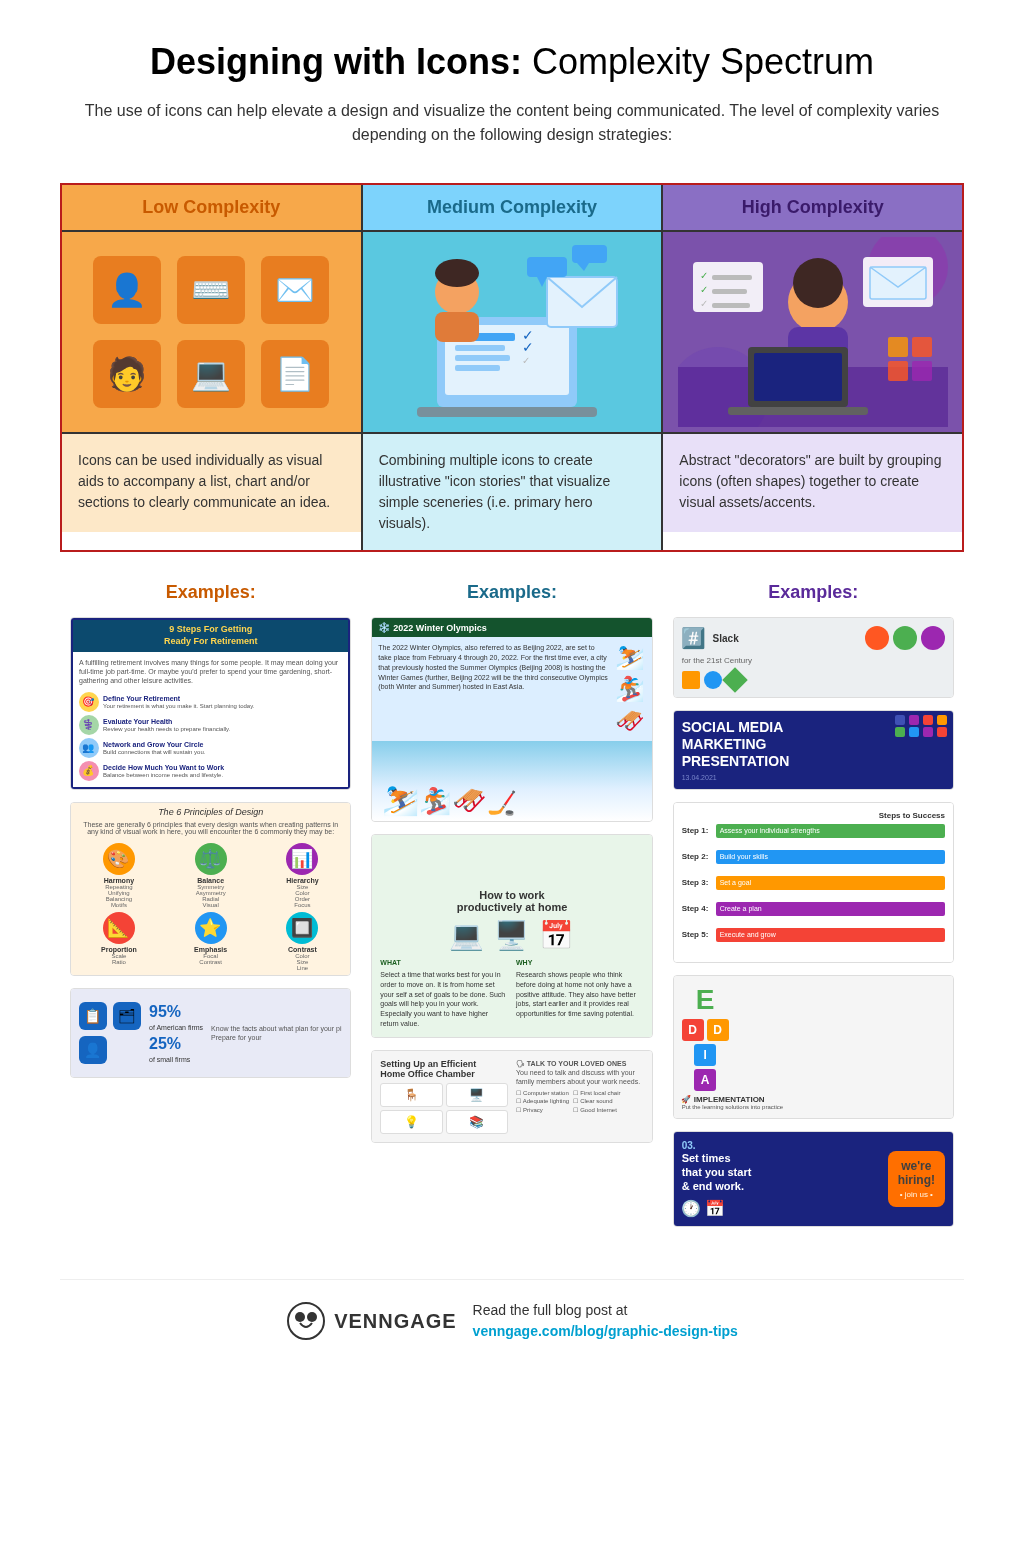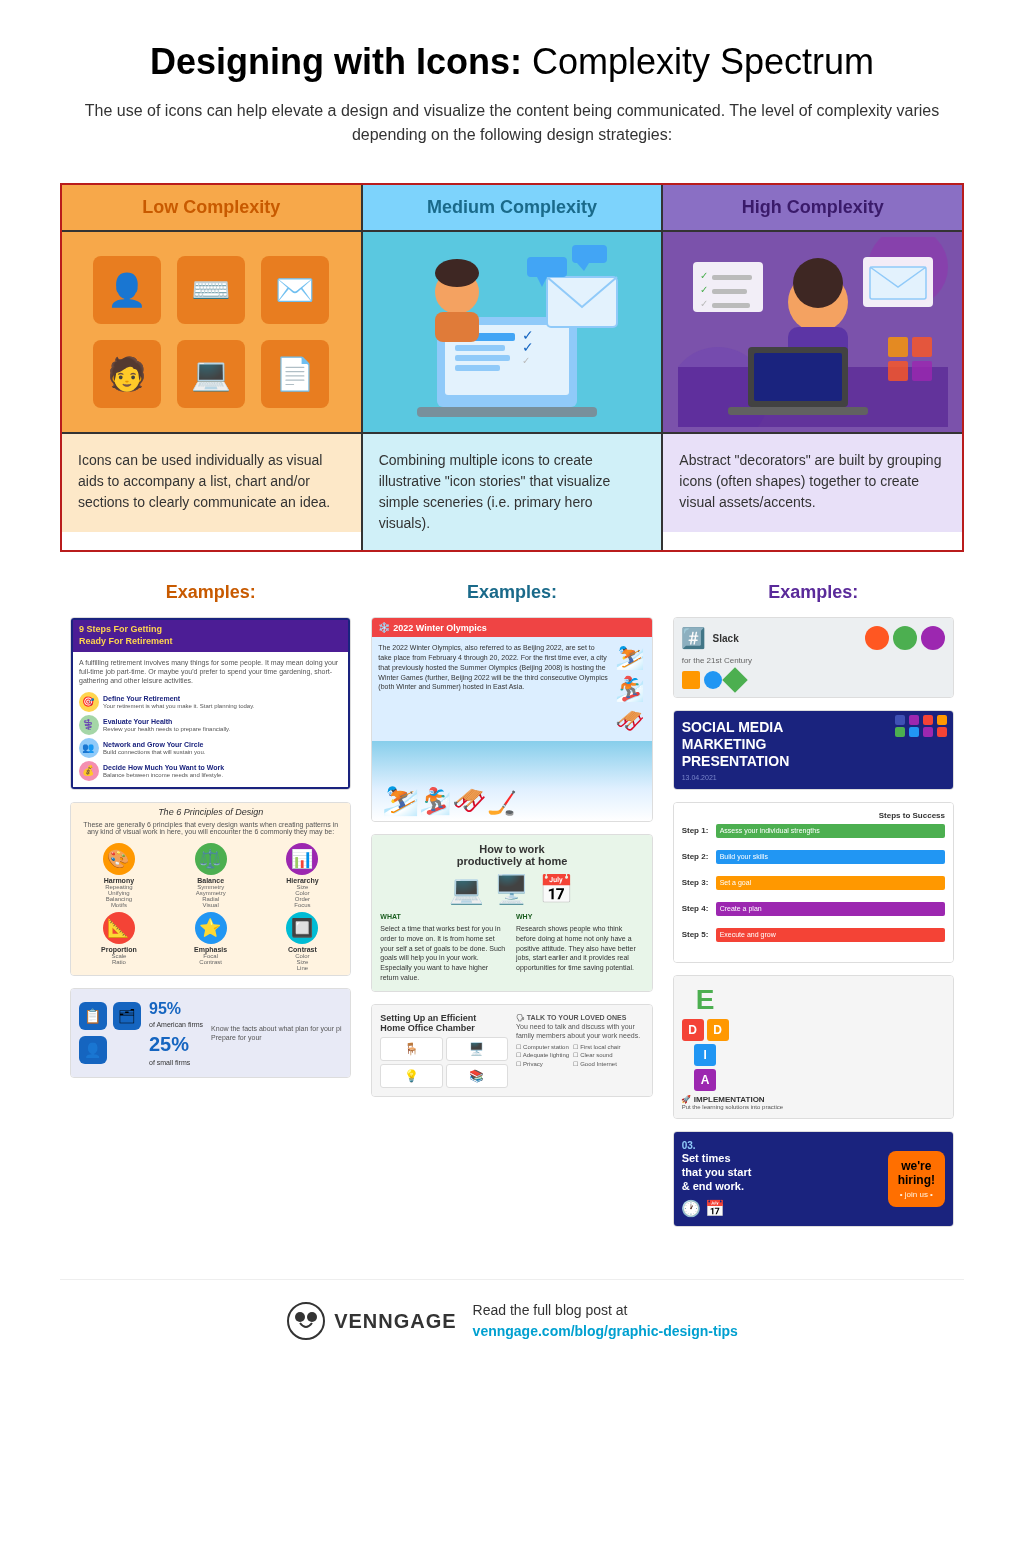--- a/index.html
+++ b/index.html
@@ -107,22 +107,23 @@
       overflow: hidden;
       background: #f5f5f5;
     }
 
     
     .card-retirement {
       background: #fff;
       border: 2px solid #1a237e;
     }
     .card-retirement-header {
-      background: #4c1d95;
+      background: #0c4a6e;
       color: #ffd54f;
+      text-align: center;
       font-size: 9px;
       font-weight: bold;
       padding: 4px 6px;
       line-height: 1.3;
     }
     .card-retirement-body {
       padding: 6px;
       display: flex;
       flex-direction: column;
       gap: 3px;
@@ -171,21 +172,21 @@
       width: 32px;
       height: 32px;
       border-radius: 50%;
       margin: 0 auto 2px;
       font-size: 18px;
       display: flex;
       align-items: center;
       justify-content: center;
     }
     .card-olympics-header {
-      background: #ef4444;
+      background: #14532d;
       color: white;
       font-size: 9px;
       font-weight: bold;
       padding: 4px 6px;
     }
     .step-row {
       display: flex;
       gap: 4px;
       margin-bottom: 12px;
       align-items: center;
@@ -453,21 +454,21 @@
       <div class="example-card" style="height:90px;">
         <div style="display:flex;height:100%;align-items:center;padding:8px;gap:8px;background:#e8eaf6;">
           <div style="display:grid;grid-template-columns:1fr 1fr;gap:6px;">
             <div style="background:#1565c0;border-radius:6px;width:28px;height:28px;display:flex;align-items:center;justify-content:center;font-size:14px;">📋</div>
             <div style="background:#1565c0;border-radius:6px;width:28px;height:28px;display:flex;align-items:center;justify-content:center;font-size:14px;">🗂</div>
             <div style="background:#1565c0;border-radius:6px;width:28px;height:28px;display:flex;align-items:center;justify-content:center;font-size:14px;">👤</div>
           </div>
           <div style="font-size:7px;color:#333;line-height:1.4;">
             <div style="font-size:16px;font-weight:bold;color:#1565c0;">95%</div>
             <div>of American firms</div>
-            <div style="font-size:20px;font-weight:bold;color:#1565c0;">25%</div>
+            <div style="font-size:16px;font-weight:bold;color:#1565c0;">25%</div>
             <div>of small firms</div>
           </div>
           <div style="flex:1;font-size:7px;color:#555;line-height:1.3;">
             Know the facts about what plan for your pi<br>
             Prepare for your
           </div>
         </div>
       </div>
     </div>
 
@@ -495,21 +496,21 @@
             <div style="font-size:30px;margin-bottom:4px;">⛷️</div>
             <div style="font-size:26px;margin-bottom:4px;">🏂</div>
             <div style="font-size:28px;margin-bottom:4px;">🛷</div>
             <div style="font-size:24px;margin-bottom:4px;">🏒</div>
           </div>
         </div>
       </div>
 
       <div class="example-card">
         <div style="background:#e8f5e9;padding:8px;">
-          <div style="font-size:11px;font-weight:bold;color:#333;text-align:center;margin-bottom:6px;">How to work<br>productively at home</div>
+          <div style="font-size:11px;font-weight:bold;color:#333;text-align:center;margin-bottom:6px;margin-top:46px;">How to work<br>productively at home</div>
           <div style="display:flex;justify-content:center;gap:10px;margin-bottom:6px;">
             <div style="font-size:28px;">💻</div>
             <div style="font-size:28px;">🖥️</div>
             <div style="font-size:28px;">📅</div>
           </div>
           <div style="display:flex;gap:8px;font-size:7px;color:#333;line-height:1.4;">
             <div style="flex:1;">
               <div style="font-weight:bold;color:#1b5e20;margin-bottom:2px;">WHAT</div>
               Select a time that works best for you in order to move on. It is from home set your self a set of goals to be done. Such goals will help you in your work. Especially you want to have higher return value.
             </div>
@@ -635,21 +636,21 @@
         <div style="background:#1a237e;padding:8px;display:flex;gap:8px;align-items:center;">
           <div style="flex:1;">
             <div style="color:#90caf9;font-size:10px;font-weight:bold;">03.</div>
             <div style="color:white;font-size:11px;font-weight:bold;line-height:1.3;">Set times<br>that you start<br>&amp; end work.</div>
             <div style="margin-top:6px;display:flex;gap:4px;">
               <div style="font-size:16px;">🕐</div>
               <div style="font-size:16px;">📅</div>
             </div>
           </div>
           <div style="background:#ff6f00;border-radius:8px;padding:8px 10px;text-align:center;">
-            <div style="color:#000000;font-size:12px;font-weight:900;line-height:1.2;">we're<br>hiring!</div>
+            <div style="color:#404040;font-size:12px;font-weight:900;line-height:1.2;">we're<br>hiring!</div>
             <div style="color:#fff3e0;font-size:8px;margin-top:3px;">• join us •</div>
           </div>
         </div>
       </div>
     </div>
 
   </div>
 
   <div class="footer">
     <div class="footer-logo">

